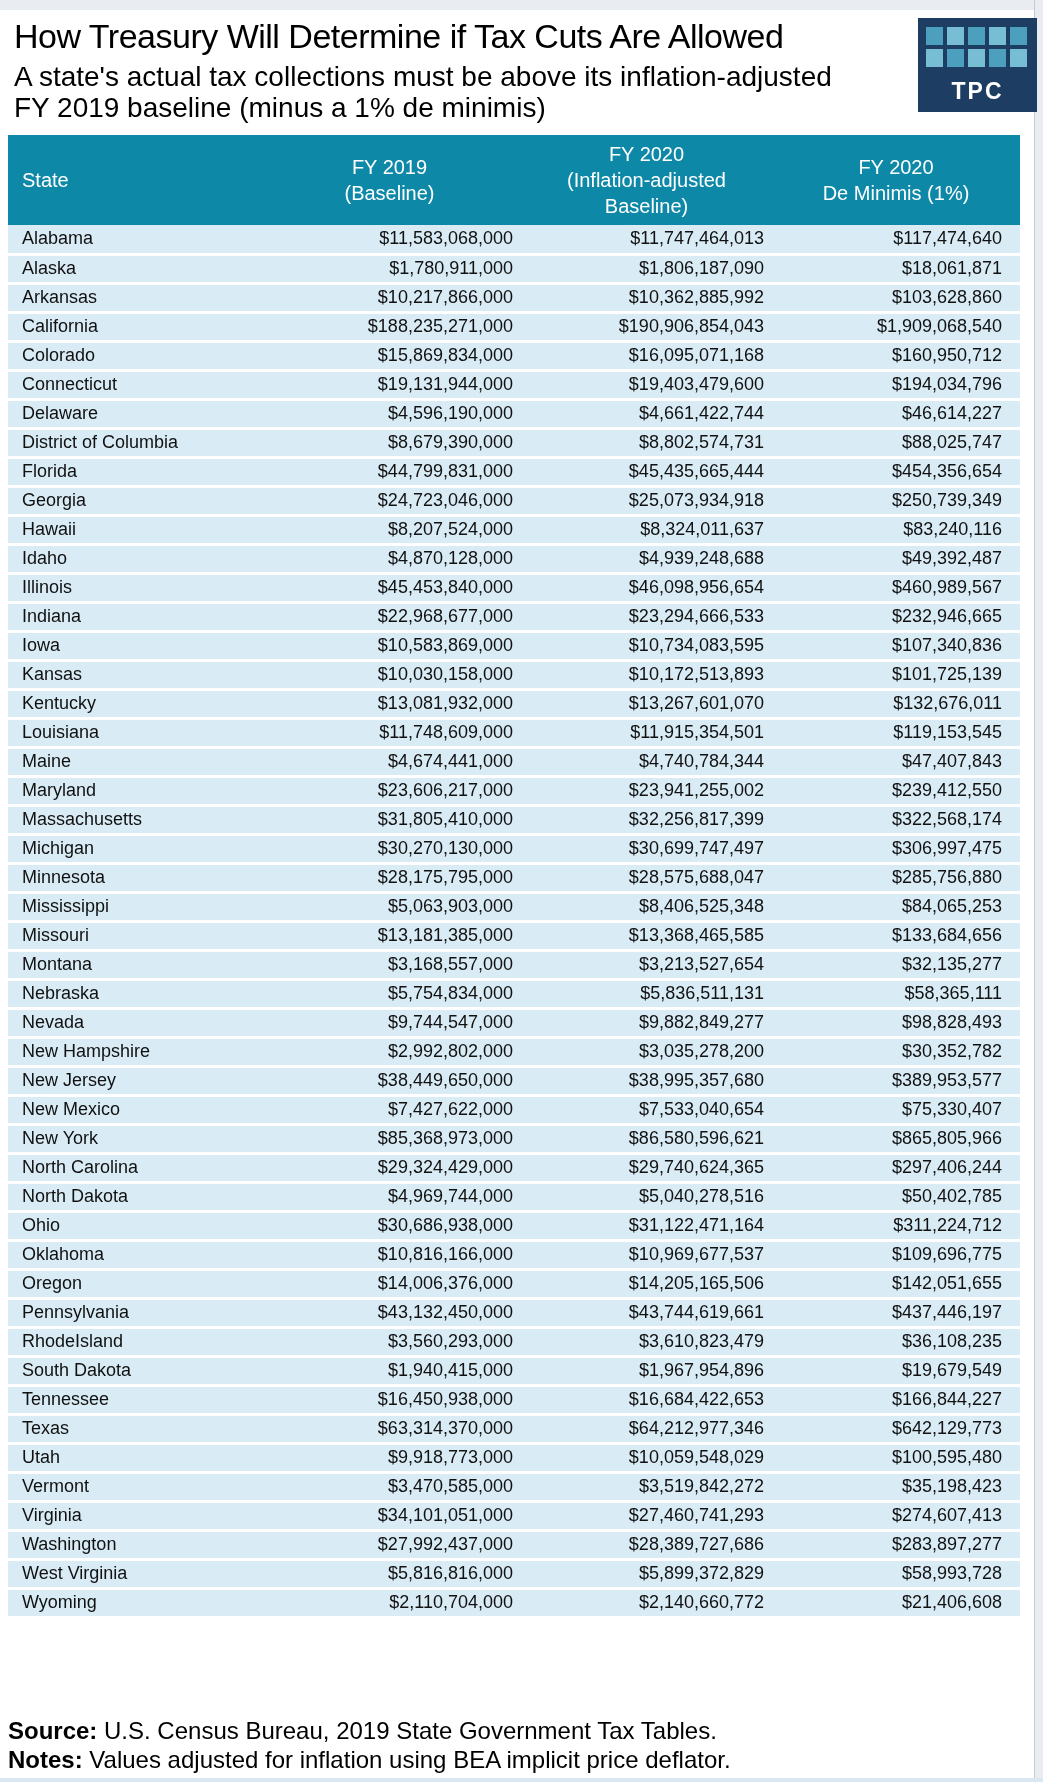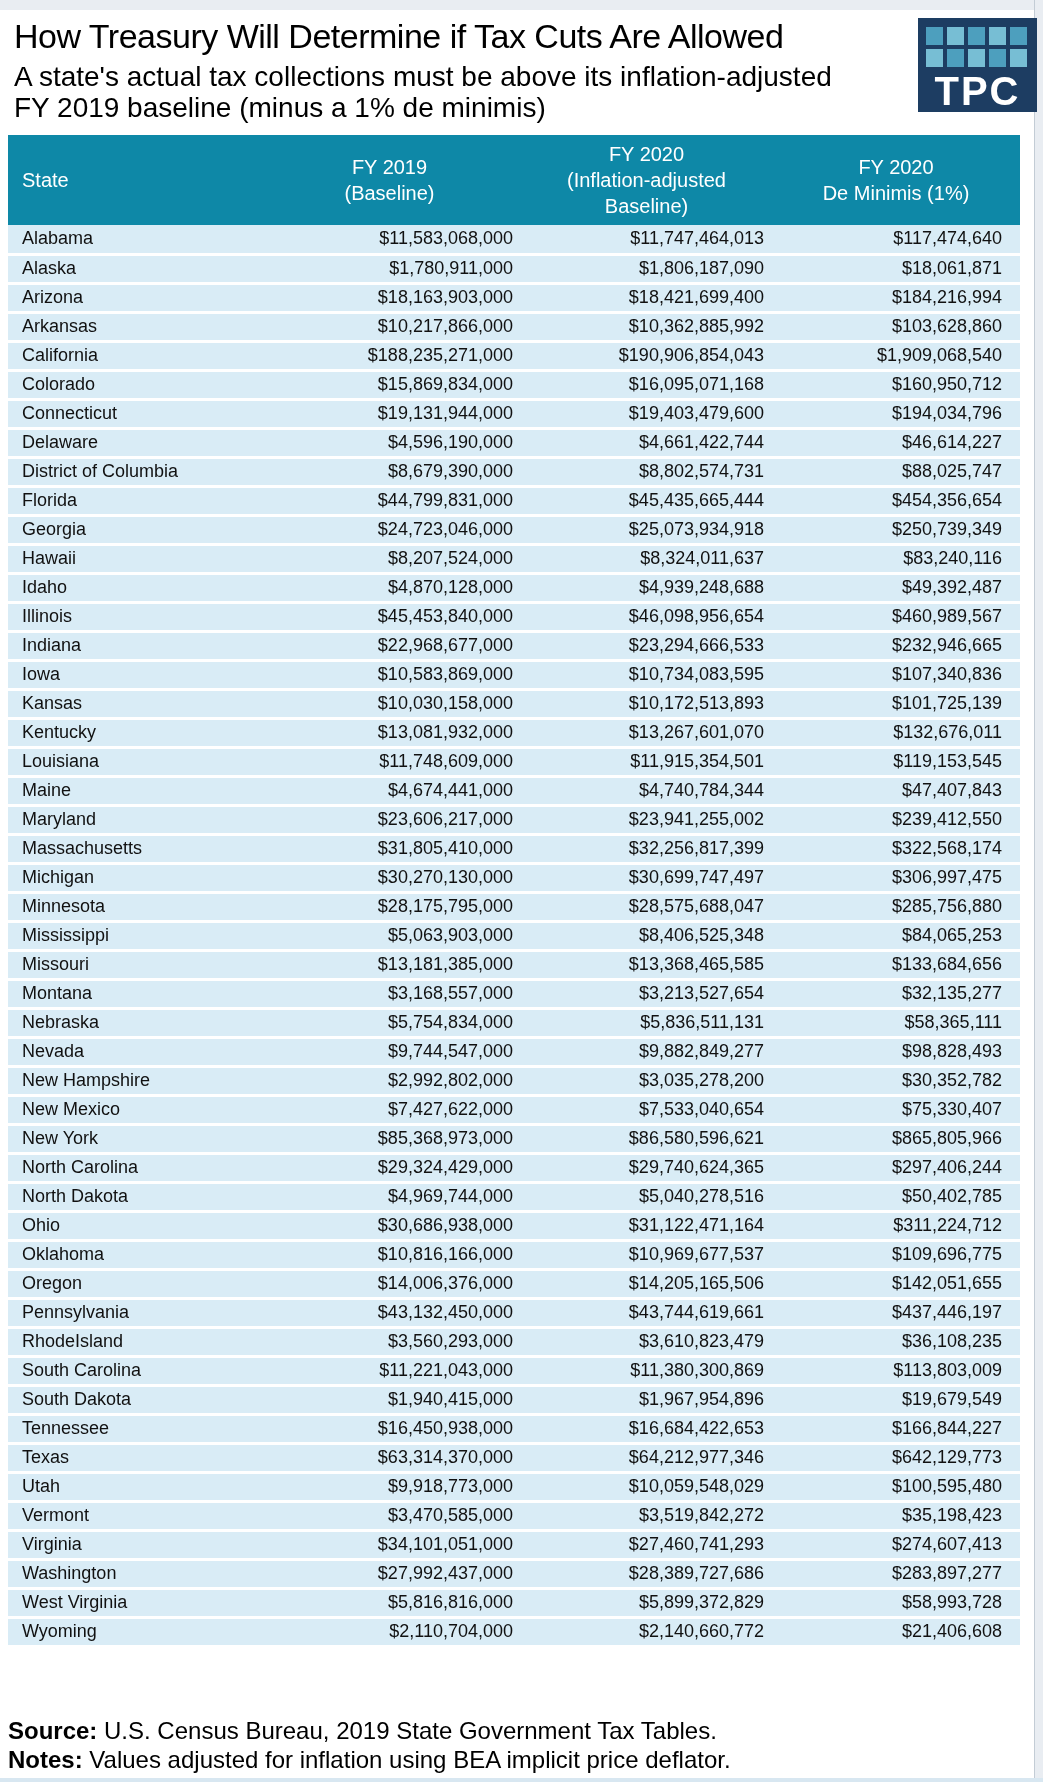--- a/index.html
+++ b/index.html
@@ -18,21 +18,21 @@
 
   .header-area { position: absolute; left: 14px; top: 16px; width: 880px; }
   .title { font-size: 34px; line-height: 40px; font-weight: 400; color: #000; letter-spacing: -0.5px; }
   .subtitle { font-size: 28px; line-height: 31px; font-weight: 400; color: #000; margin-top: 5px; }
 
   .logo { position: absolute; left: 918px; top: 18px; width: 119px; height: 94px; background: #1d3d62; box-sizing: border-box; padding: 9px 8px 0 8px; }
   .logo .sq-row { display: flex; gap: 4px; margin-bottom: 4px; }
   .logo .sq { width: 17px; height: 18px; }
   .logo .sq.m { background: #4d9fbe; }
   .logo .sq.l { background: #77bed4; }
-  .logo .logo-text { color: #ffffff; font-weight: 700; font-size: 40px; line-height: 40px; letter-spacing: 2px; text-align: center; }
+  .logo .logo-text { color: #ffffff; font-weight: 700; font-size: 23px; line-height: 40px; letter-spacing: 2px; text-align: center; }
 
   table { border-collapse: collapse; table-layout: fixed; width: 1012px; position: absolute; left: 8px; top: 135px; }
   col.c-state { width: 250px; }
   col.c-fy2019 { width: 263px; }
   col.c-fy2020 { width: 251px; }
   col.c-demin { width: 248px; }
 
   thead tr { background: #0e88a7; height: 90px; }
   th { color: #ffffff; font-weight: 400; font-size: 20px; line-height: 26px; vertical-align: middle; padding: 0; }
   th.state { text-align: left; padding-left: 14px; }
@@ -121,26 +121,20 @@
         <td class="num">$11,747,464,013</td>
         <td class="num last">$117,474,640</td>
       </tr>
       <tr>
         <td class="state">Alaska</td>
         <td class="num">$1,780,911,000</td>
         <td class="num">$1,806,187,090</td>
         <td class="num last">$18,061,871</td>
       </tr>
       <tr>
-        <td class="state">Arizona</td>
-        <td class="num">$18,163,903,000</td>
-        <td class="num">$18,421,699,400</td>
-        <td class="num last">$184,216,994</td>
-      </tr>
-      <tr>
         <td class="state">Arkansas</td>
         <td class="num">$10,217,866,000</td>
         <td class="num">$10,362,885,992</td>
         <td class="num last">$103,628,860</td>
       </tr>
       <tr>
         <td class="state">California</td>
         <td class="num">$188,235,271,000</td>
         <td class="num">$190,906,854,043</td>
         <td class="num last">$1,909,068,540</td>
@@ -289,20 +283,26 @@
         <td class="num">$9,882,849,277</td>
         <td class="num last">$98,828,493</td>
       </tr>
       <tr>
         <td class="state">New Hampshire</td>
         <td class="num">$2,992,802,000</td>
         <td class="num">$3,035,278,200</td>
         <td class="num last">$30,352,782</td>
       </tr>
       <tr>
+        <td class="state">New Jersey</td>
+        <td class="num">$38,449,650,000</td>
+        <td class="num">$38,995,357,680</td>
+        <td class="num last">$389,953,577</td>
+      </tr>
+      <tr>
         <td class="state">New Mexico</td>
         <td class="num">$7,427,622,000</td>
         <td class="num">$7,533,040,654</td>
         <td class="num last">$75,330,407</td>
       </tr>
       <tr>
         <td class="state">New York</td>
         <td class="num">$85,368,973,000</td>
         <td class="num">$86,580,596,621</td>
         <td class="num last">$865,805,966</td>
@@ -343,26 +343,20 @@
         <td class="num">$43,744,619,661</td>
         <td class="num last">$437,446,197</td>
       </tr>
       <tr>
         <td class="state">RhodeIsland</td>
         <td class="num">$3,560,293,000</td>
         <td class="num">$3,610,823,479</td>
         <td class="num last">$36,108,235</td>
       </tr>
       <tr>
-        <td class="state">South Carolina</td>
-        <td class="num">$11,221,043,000</td>
-        <td class="num">$11,380,300,869</td>
-        <td class="num last">$113,803,009</td>
-      </tr>
-      <tr>
         <td class="state">South Dakota</td>
         <td class="num">$1,940,415,000</td>
         <td class="num">$1,967,954,896</td>
         <td class="num last">$19,679,549</td>
       </tr>
       <tr>
         <td class="state">Tennessee</td>
         <td class="num">$16,450,938,000</td>
         <td class="num">$16,684,422,653</td>
         <td class="num last">$166,844,227</td>

